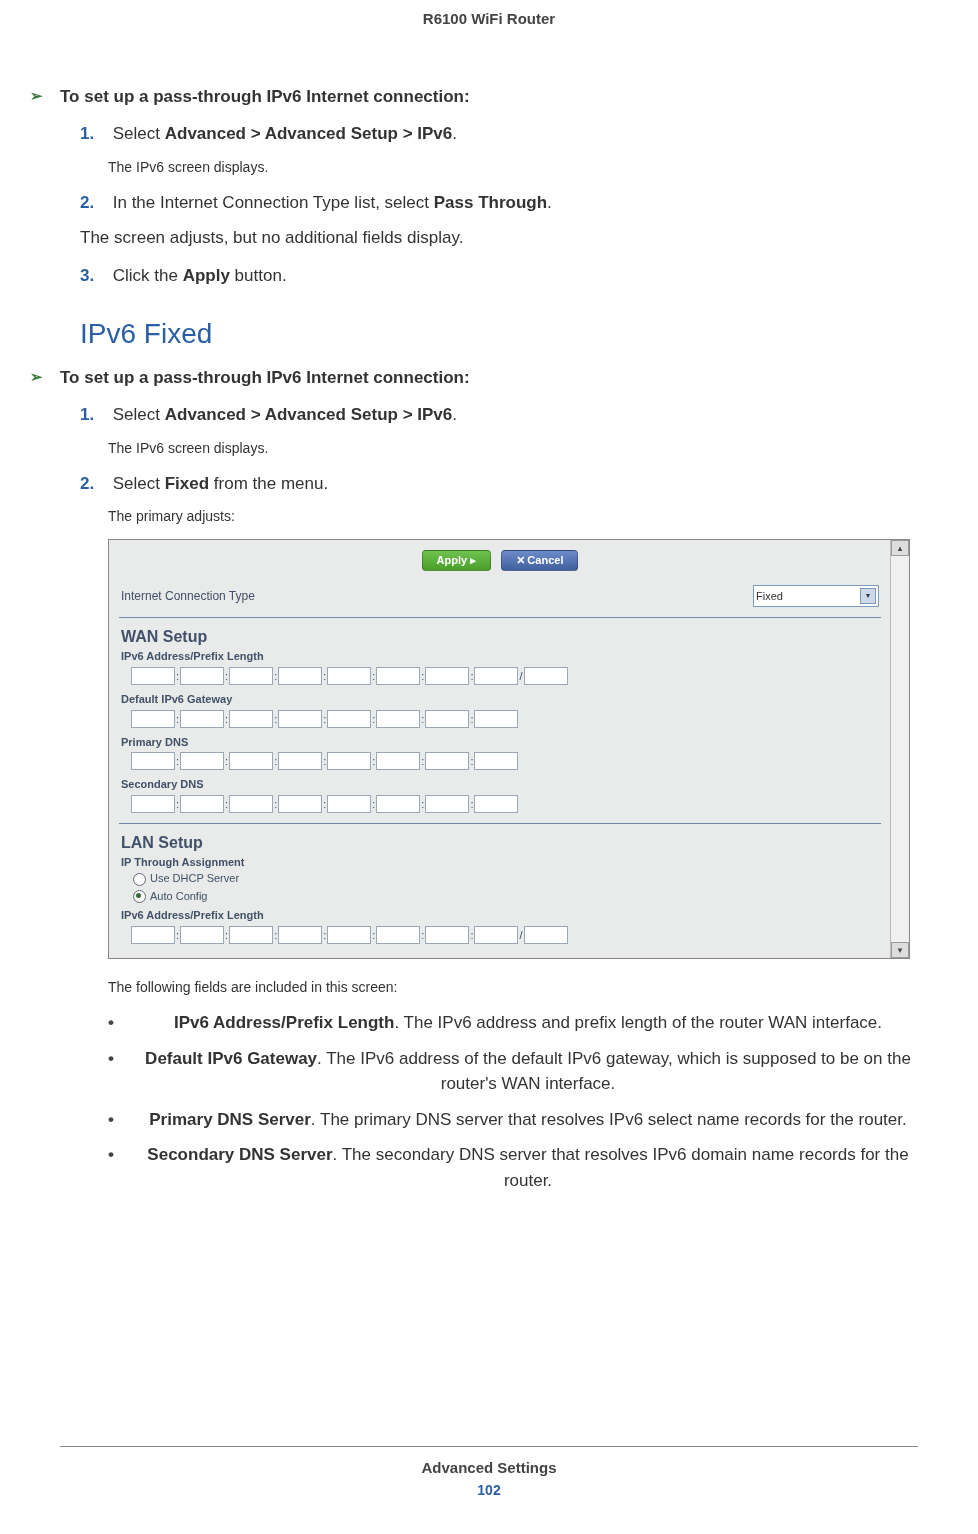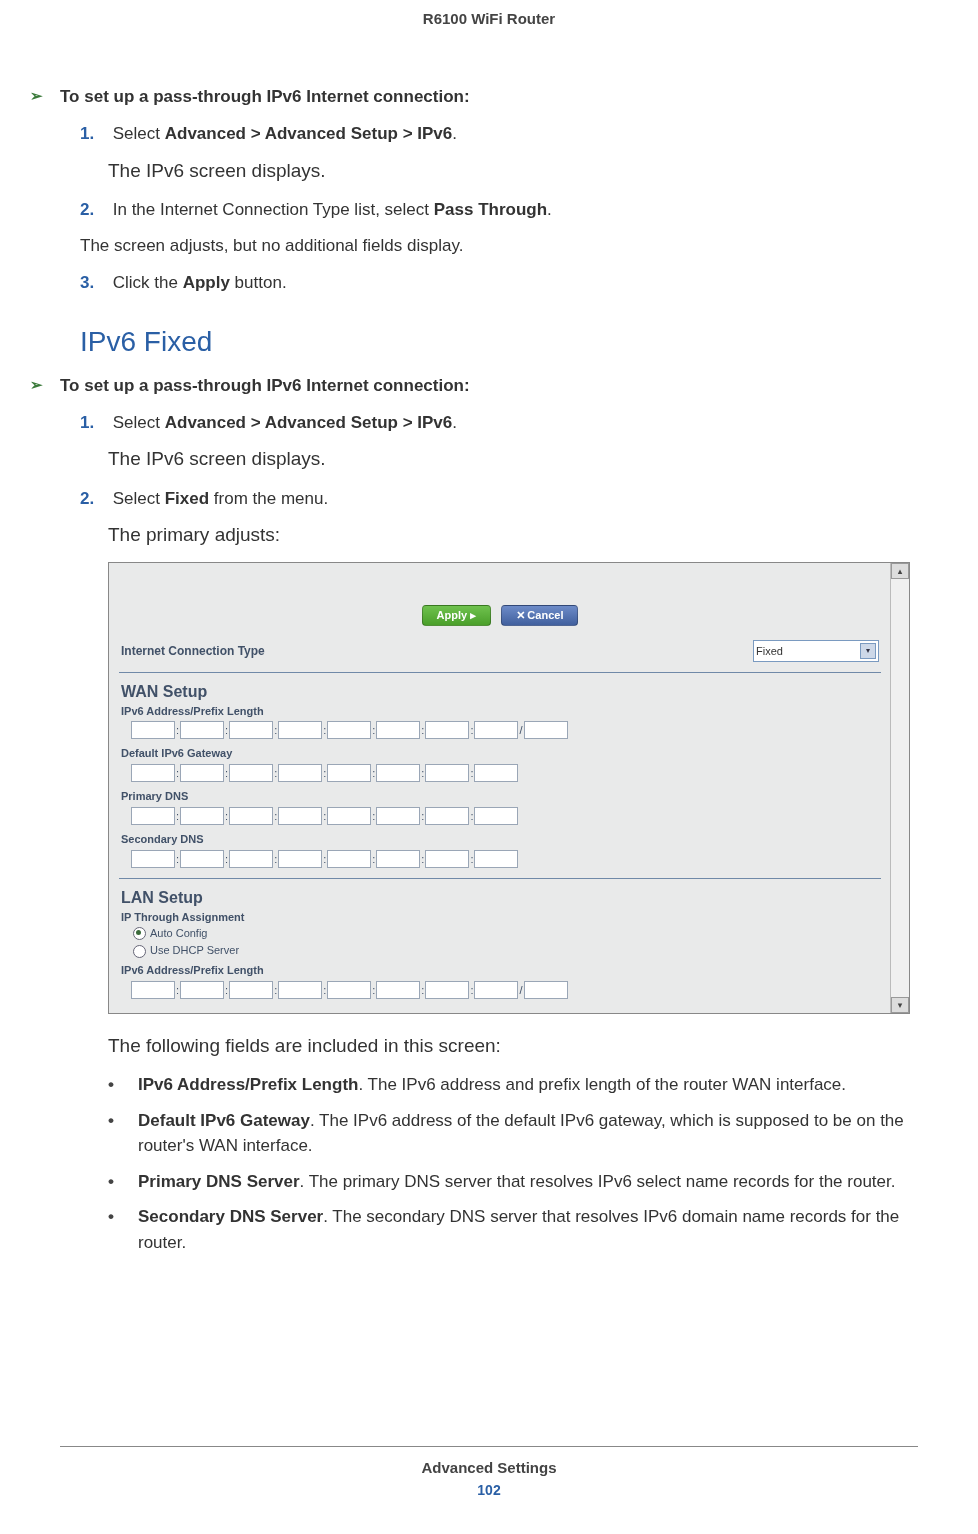--- a/index.html
+++ b/index.html
@@ -42,21 +42,21 @@
     line-height: 1.5;
   }
   .step-num {
     color: #2a5fa5;
     font-weight: bold;
     display: inline-block;
     width: 28px;
   }
   .step-body {
     margin: 10px 0 12px 48px;
-    font-size: 19px;
+    font-size: 14px;
     line-height: 1.5;
   }
   .step-body-outdent {
     margin: 10px 0 12px 20px;
     font-size: 17px;
     line-height: 1.5;
   }
   .section-h2 {
     color: #2a5fa5;
     font-size: 28px;
@@ -67,20 +67,21 @@
   .bold { font-weight: bold; }
   .bullet-list {
     margin: 10px 0 10px 48px;
   }
   .bullet-item {
     font-size: 17px;
     line-height: 1.5;
     margin: 10px 0;
     position: relative;
     padding-left: 30px;
+    text-align: center;
   }
   .bullet-item::before {
     content: "•";
     position: absolute;
     left: 0;
     font-weight: bold;
     color: #444;
   }
   
   .shot {
@@ -122,31 +123,31 @@
     display: inline-block;
     border-radius: 4px;
     padding: 3px 14px;
     font-size: 11px;
     font-weight: bold;
     color: #fff;
     margin: 0 3px;
     cursor: pointer;
     border: 1px solid rgba(0,0,0,0.25);
   }
-  .btn-apply { background: linear-gradient(#6fc24e,#4a9f2a); margin-top: 32px; }
+  .btn-apply { background: linear-gradient(#6fc24e,#4a9f2a); }
   .btn-cancel { background: linear-gradient(#6d8bc8,#41609e); }
   .btn-cancel .x { font-weight: bold; margin-right: 2px; }
   .shot-row {
     display: flex;
     align-items: center;
     padding: 4px 2px;
   }
   .shot-label {
     font-size: 12px;
-    font-weight: bold;
+    font-weight: normal;
     color: #415168;
   }
   .shot-select {
     margin-left: auto;
     background: #fff;
     border: 1px solid #7a9ac0;
     font-size: 11px;
     padding: 1px 2px;
     width: 120px;
     height: 18px;
@@ -316,24 +317,24 @@
 
       <div class="shot-sublabel">Secondary DNS</div>
       <div class="ipv6-fields">
         <span class="ipbox"></span><span class="sep">:</span><span class="ipbox"></span><span class="sep">:</span><span class="ipbox"></span><span class="sep">:</span><span class="ipbox"></span><span class="sep">:</span><span class="ipbox"></span><span class="sep">:</span><span class="ipbox"></span><span class="sep">:</span><span class="ipbox"></span><span class="sep">:</span><span class="ipbox"></span>
       </div>
 
       <hr class="shot-hr">
       <div class="shot-grouplabel">LAN Setup</div>
       <div class="shot-sublabel">IP Through Assignment</div>
       <div class="radio-row">
+        <span class="radio"></span><span>Use DHCP Server</span>
+      </div>
+      <div class="radio-row">
         <span class="radio checked"></span><span>Auto Config</span>
-      </div>
-      <div class="radio-row">
-        <span class="radio"></span><span>Use DHCP Server</span>
       </div>
       <div class="shot-sublabel">IPv6 Address/Prefix Length</div>
       <div class="ipv6-fields">
         <span class="ipbox"></span><span class="sep">:</span><span class="ipbox"></span><span class="sep">:</span><span class="ipbox"></span><span class="sep">:</span><span class="ipbox"></span><span class="sep">:</span><span class="ipbox"></span><span class="sep">:</span><span class="ipbox"></span><span class="sep">:</span><span class="ipbox"></span><span class="sep">:</span><span class="ipbox"></span><span class="sep">/</span><span class="ipbox"></span>
       </div>
     </div>
   </div>
 
   <div class="step-body">The following fields are included in this screen:</div>
 

